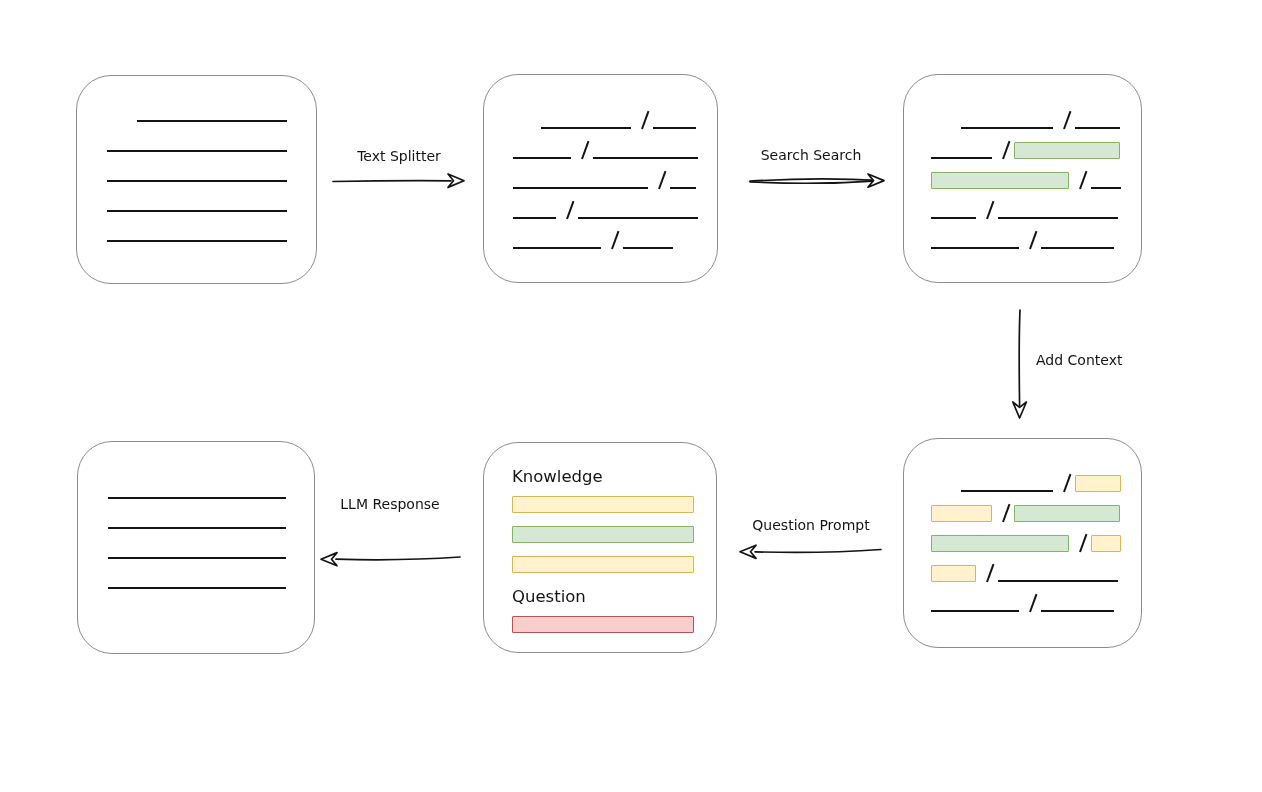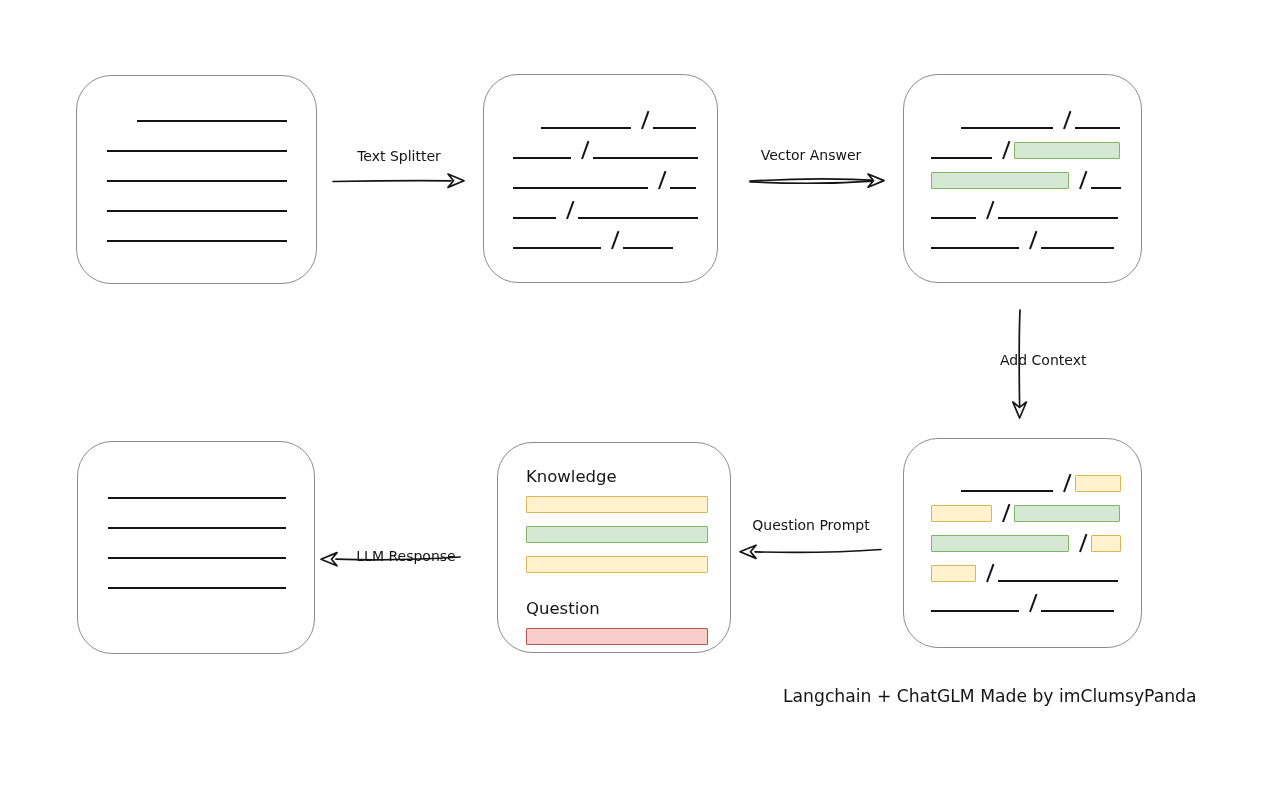--- a/index.html
+++ b/index.html
@@ -8,37 +8,37 @@
     font-family:"DejaVu Sans", sans-serif; color:var(--ink,#141414); overflow:hidden;
   }
   .node {
     position:absolute; box-sizing:border-box; background:#fff;
     border:1.4px solid var(--node-border,#8c8c8c); border-radius:35px;
   }
   #source-node  { left:76px;  top:75px;  width:241px; height:209px; padding:16px 0 0 30px; }
   #split-node   { left:483px; top:74px;  width:235px; height:209px; padding:24px 0 0 29px; }
   #matched-node { left:903px; top:74px;  width:239px; height:209px; padding:24px 0 0 27px; }
   #context-node { left:903px; top:438px; width:239px; height:210px; padding:23px 0 0 27px; }
-  #prompt-node  { left:497px; top:442px; width:234px; height:211px; padding:24px 0 0 28px; }
+  #prompt-node  { left:483px; top:442px; width:234px; height:211px; padding:24px 0 0 28px; }
   #answer-node  { left:77px;  top:441px; width:238px; height:213px; padding:25px 0 0 30px; }
 
   .seg-row { display:flex; align-items:flex-end; height:30px; }
   .seg-line { display:inline-block; height:0; border-bottom:2.2px solid var(--ink,#141414); }
   .seg-gap  { display:inline-block; height:1px; }
   .seg-slash { display:inline-block; width:12px; height:21px; position:relative; margin:0 5px; }
   .seg-slash::before {
     content:""; position:absolute; left:5px; bottom:0; width:2.2px; height:19px;
     background:var(--ink,#141414); transform:rotate(20deg); transform-origin:bottom center;
   }
   .seg-chip { display:inline-block; height:17px; box-sizing:border-box; border:1.7px solid; border-radius:1px; }
 
   .node-label { font-size:16.5px; line-height:20px; font-weight:500; }
   .chip-rows { margin-top:-4px; }
   .answer-lines { margin-top:2px; }
-  #question-label { margin-top:26px; }
+  #question-label { margin-top:14px; }
 
   .arrow { position:absolute; }
   .arrow svg { display:block; }
   .arrow path { stroke:var(--ink,#141414); stroke-width:1.7; fill:none; stroke-linecap:round; }
   .arrow path.head { fill:#ffffff; stroke-linejoin:round; }
   .arrow-label { position:absolute; font-size:14px; font-weight:500; white-space:nowrap; }
   .centered { transform:translateX(-50%); }
   .caption { position:absolute; left:783px; top:686px; font-size:17.2px; font-weight:500; white-space:nowrap; }
 </style>
 </head>
@@ -206,40 +206,39 @@
   </div>
   <div class="arrow-label centered" style="left:399px; top:148px;">Text Splitter</div>
 
   <div class="arrow" style="left:747px; top:168px;">
     <svg width="140" height="26" viewBox="0 0 140 26">
       <path d="M3 13.2 C 45 10.6, 95 10.4, 135 12.6"></path>
       <path d="M3 13.8 C 45 16.0, 95 15.4, 135 12.6"></path>
       <path class="head" d="M121 6 L137 12.6 L121 19.2 L126.5 12.6 Z"></path>
     </svg>
   </div>
-  <div class="arrow-label centered" style="left:811px; top:147px;">Vector Answer</div>
+  <div class="arrow-label centered" style="left:811px; top:147px;">Search Search</div>
 
   <div class="arrow" style="left:1007px; top:308px;">
     <svg width="26" height="116" viewBox="0 0 26 116">
       <path d="M13 2 C 11.6 35, 12.2 70, 12.6 98"></path>
       <path class="head" d="M5.8 94 L12.6 110 L19.4 94 L12.6 99.4 Z"></path>
     </svg>
   </div>
-  <div class="arrow-label" style="left:1000px; top:352px;">Add Context</div>
+  <div class="arrow-label" style="left:1036px; top:352px;">Add Context</div>
 
   <div class="arrow" style="left:735px; top:539px;">
     <svg width="148" height="24" viewBox="0 0 148 24">
       <path d="M146 10.5 C 105 13.4, 55 13.8, 20 12.8"></path>
       <path class="head" d="M21 6.2 L5 12.8 L21 19.4 L15.5 12.8 Z"></path>
     </svg>
   </div>
   <div class="arrow-label centered" style="left:811px; top:517px;">Question Prompt</div>
 
   <div class="arrow" style="left:316px; top:546px;">
     <svg width="146" height="24" viewBox="0 0 146 24">
       <path d="M144 11 C 104 13.8, 55 14.2, 20 13.2"></path>
       <path class="head" d="M21 6.6 L5 13.2 L21 19.8 L15.5 13.2 Z"></path>
     </svg>
   </div>
-  <div class="arrow-label centered" style="left:390px; top:548px;margin-left:16px;">LLM Response</div>
-
-  <div class="caption">Langchain + ChatGLM Made by imClumsyPanda</div>
+  <div class="arrow-label centered" style="left:390px; top:496px;">LLM Response</div>
+
 </div>
 
 </body></html>

